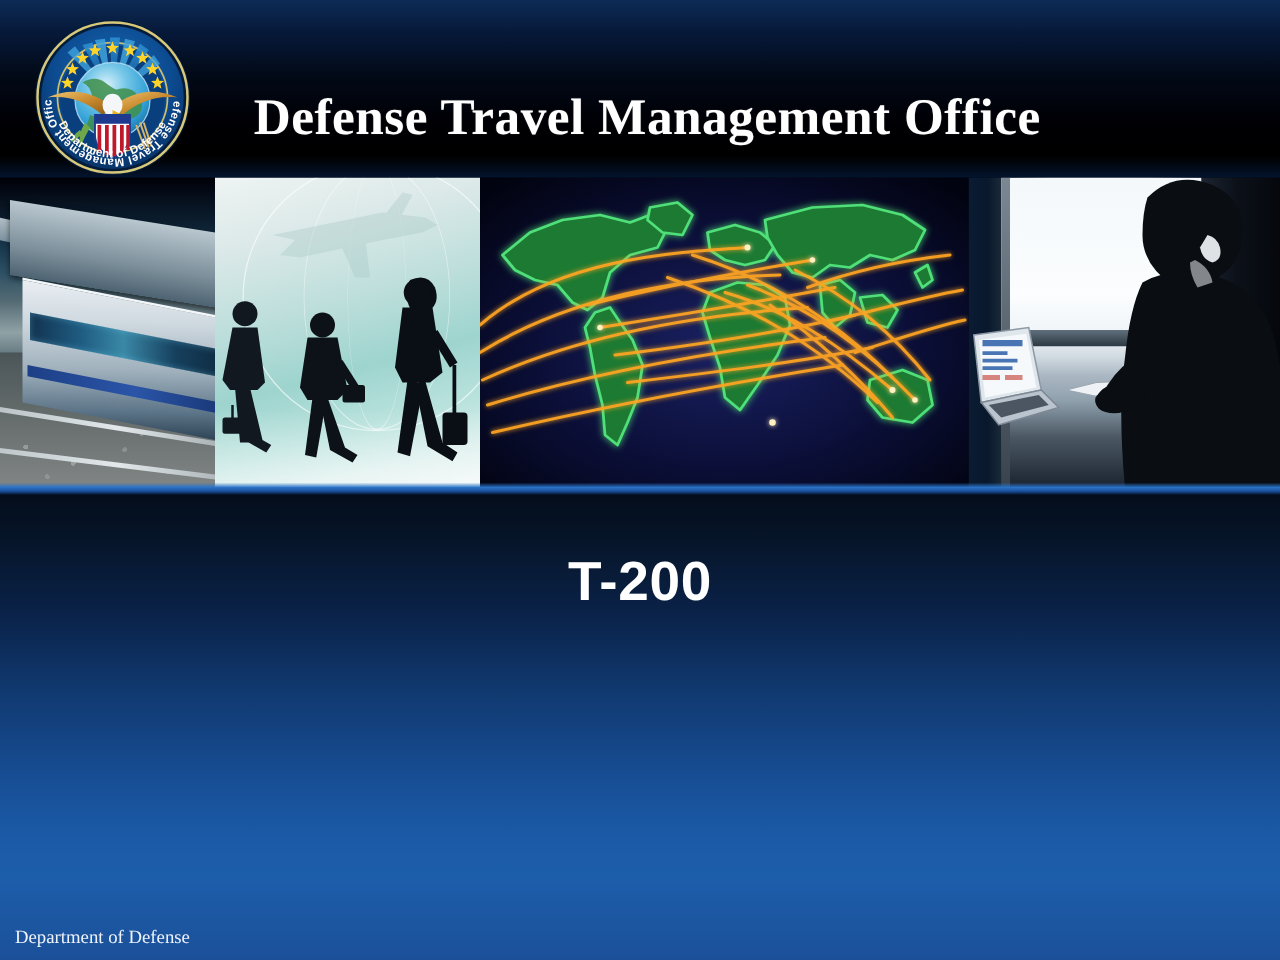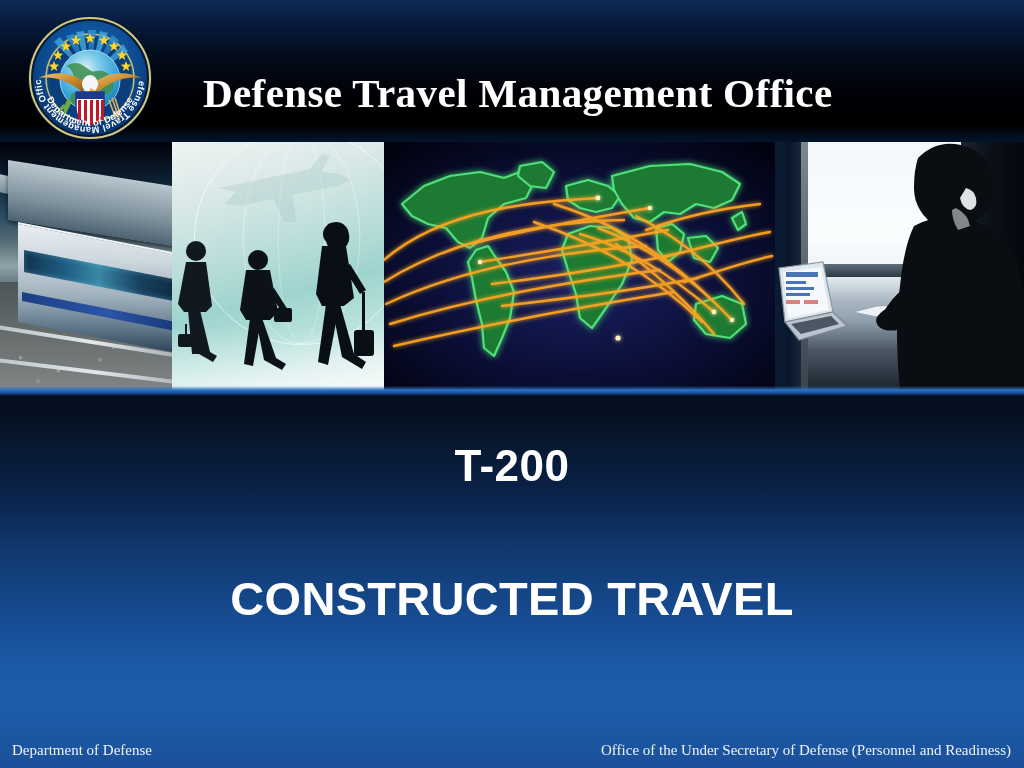--- a/index.html
+++ b/index.html
@@ -532,22 +532,20 @@
         </svg>
       </div>
     </div>
   </div>
 
   <div class="band-glow"></div>
 
   <div class="main">
     <div class="course-code">T-200</div>
     <div class="course-title">
-      <div>CONSTRUCTED TRAVEL</div>
     </div>
   </div>
 
   <div class="footer">
     <div class="footer-left">Department of Defense</div>
-    <div class="footer-right">Office of the Under Secretary of Defense (Personnel and Readiness)</div>
   </div>
 
 </div>
 
 </body></html>

